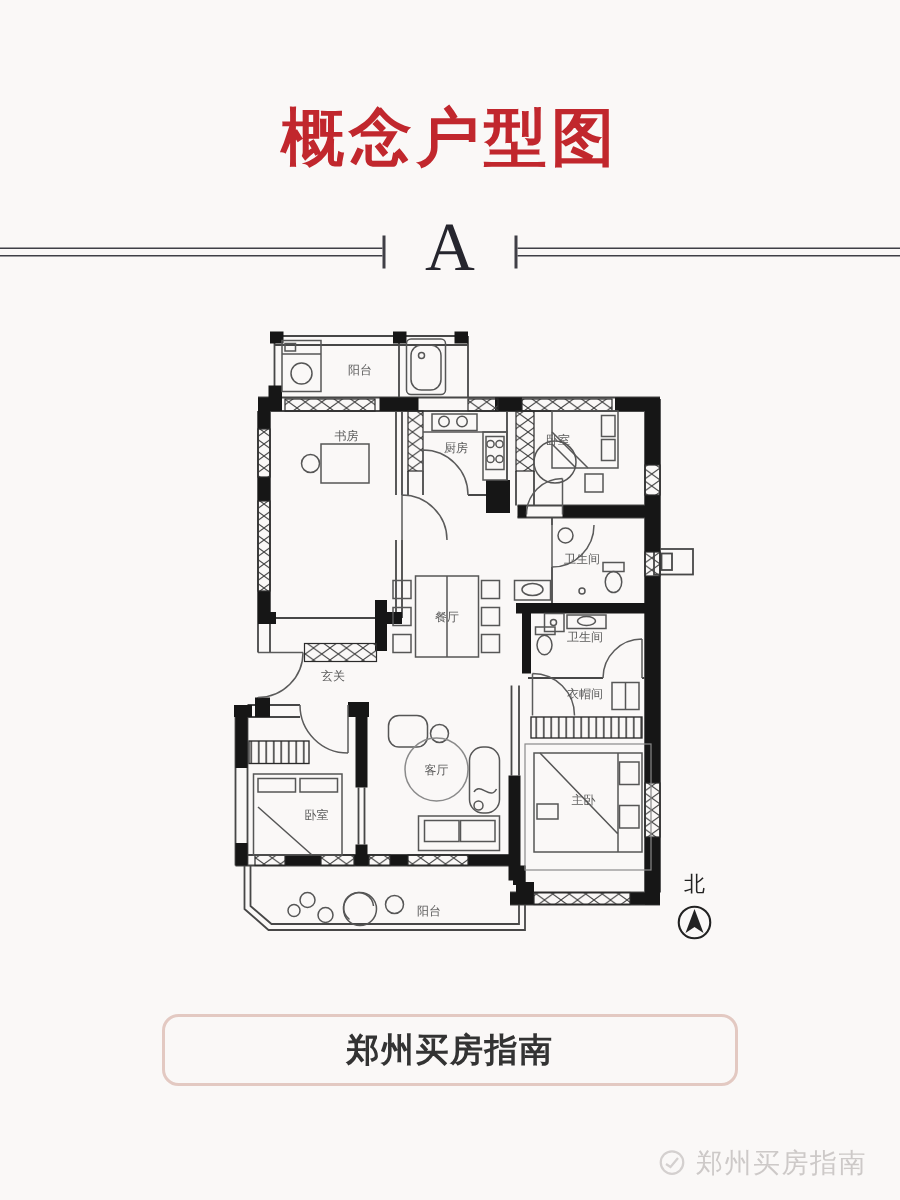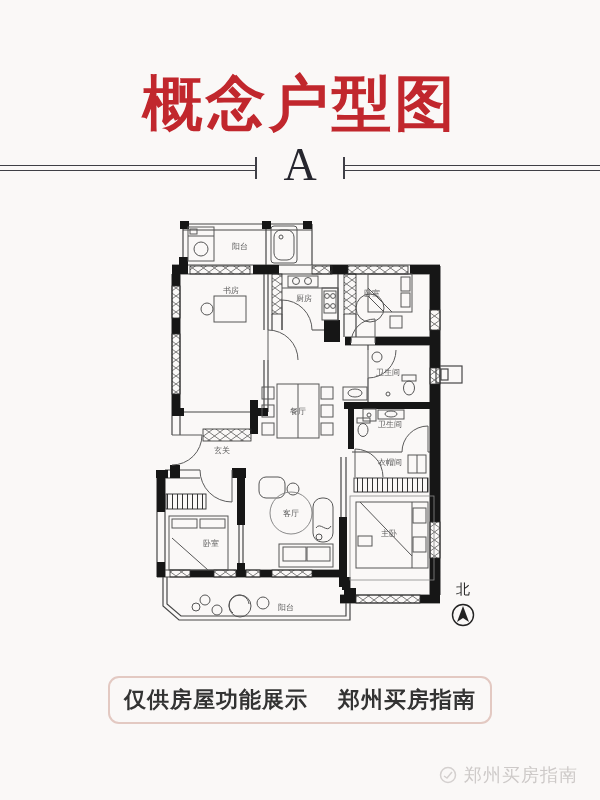--- a/index.html
+++ b/index.html
@@ -1,19 +1,19 @@
 <!DOCTYPE html>
 <html><head>
 <meta charset="utf-8">
 <style>
   html,body{margin:0;padding:0;}
   .page{position:relative;width:600px;height:800px;background:#faf8f7;overflow:hidden;
         font-family:"Liberation Sans",sans-serif;}
   .title{position:absolute;top:64px;left:0;width:100%;text-align:center;
-         font-size:60px;font-weight:900;letter-spacing:3px;color:#c1272d;}
+         font-size:42px;font-weight:900;letter-spacing:3px;color:#c1272d;}
   .marker{position:absolute;top:142px;left:0;width:100%;display:flex;align-items:center;}
   .dline{flex:1;height:4px;border-top:1.5px solid #3f3f46;border-bottom:1.5px solid #3f3f46;}
   .tick{width:2.5px;height:22px;background:#3f3f46;}
   .unit-a{font-family:"Liberation Serif",serif;font-size:46px;color:#26262e;
           margin:0 26px;line-height:1;padding-bottom:6px;}
   svg.plan{position:absolute;top:0;left:0;}
   .room-label{font-size:8px;fill:#5a5a5a;}
   .north-label{font-size:14px;fill:#222;}
   .disclaimer{position:absolute;left:108px;top:676px;width:380px;height:44px;
               border:2px solid #e3c9c2;border-radius:11px;display:flex;align-items:center;
@@ -269,21 +269,20 @@
     </g>
 
     <g>
       <text x="463" y="594" class="north-label" text-anchor="middle">北</text>
       <circle cx="463" cy="615" r="10.5" stroke="#222" stroke-width="1.4" fill="none"></circle>
       <polygon points="463,606 457,622 463,618 469,622" fill="#222"></polygon>
     </g>
   </svg>
 
   <div class="disclaimer">
-    <span>仅供房屋功能展示</span>
     <span>郑州买房指南</span>
   </div>
 
   <div class="watermark">
     <svg width="20" height="20" viewBox="0 0 20 20">
       <circle cx="10" cy="10" r="7.5" stroke="#d4d0cf" stroke-width="1.5" fill="none"></circle>
       <path d="M6,11 L9,13 L14,7" stroke="#d4d0cf" stroke-width="1.5" fill="none"></path>
     </svg>
     <span>郑州买房指南</span>
   </div>

